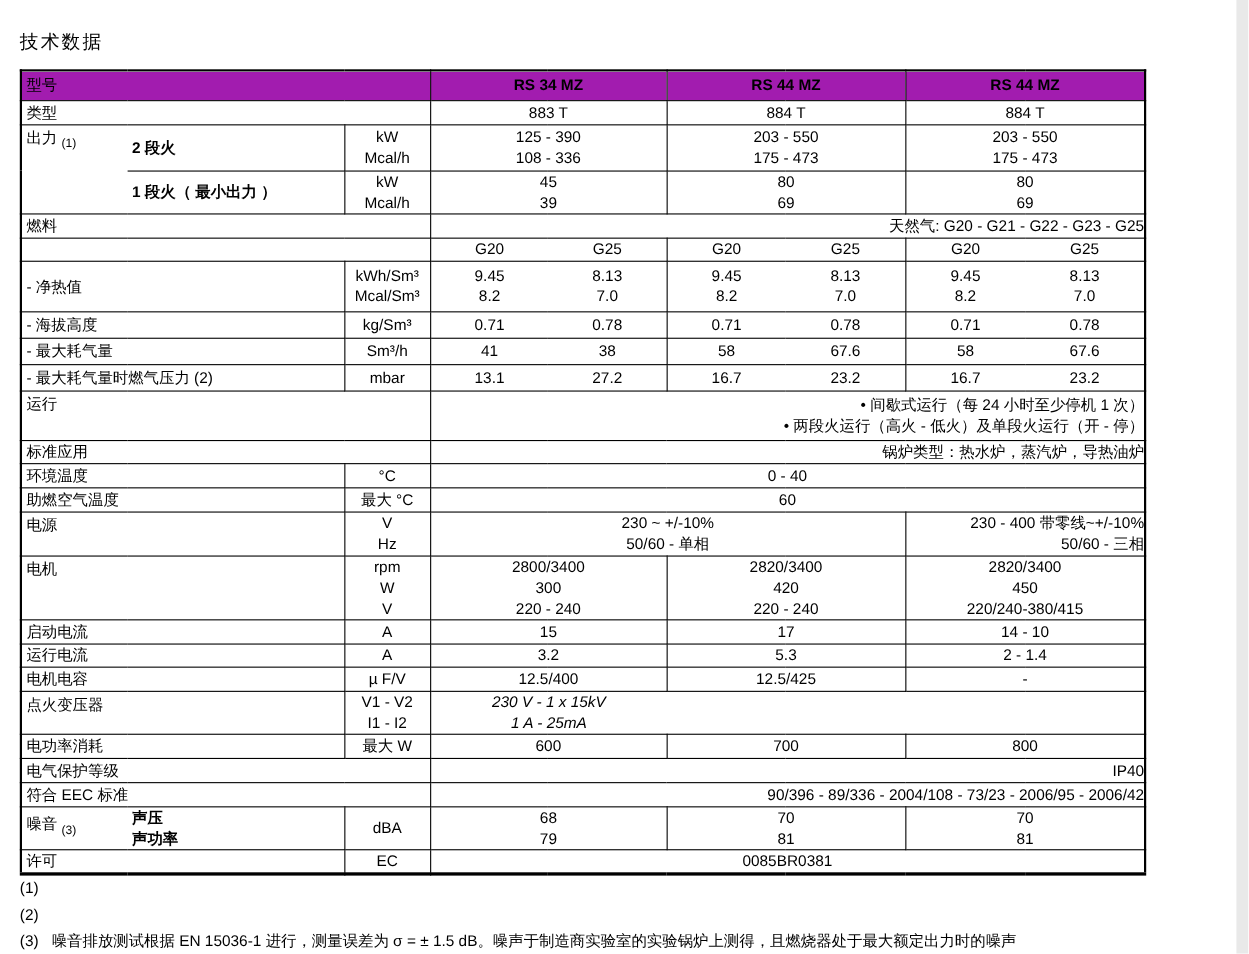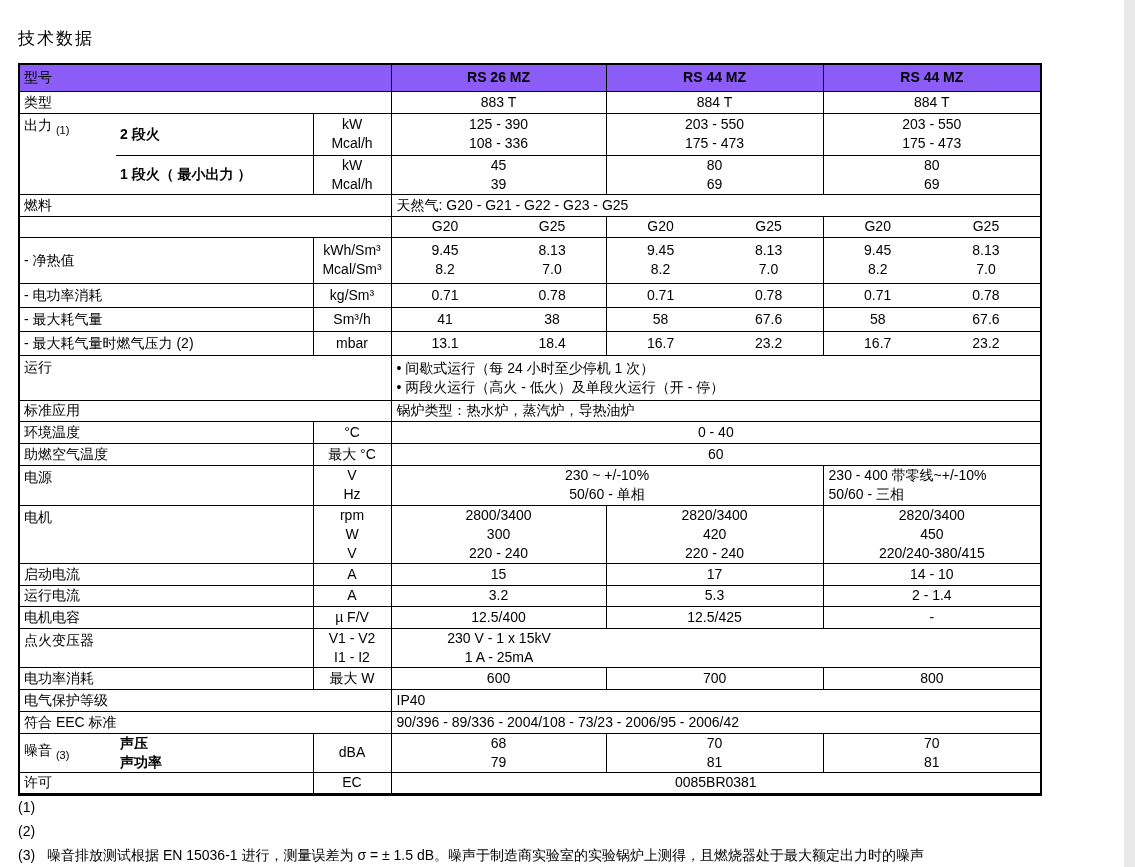--- a/index.html
+++ b/index.html
@@ -16,31 +16,31 @@
     border-collapse:collapse;table-layout:fixed;
     border:2px solid #000;border-bottom-width:3px;
   }
   td{
     border:1px solid #000;
     font-size:14px;line-height:19px;
     text-align:center;vertical-align:middle;
     padding:0;white-space:pre-line;overflow:hidden;
   }
   td.lbl{text-align:left;padding-left:4px;}
-  td.lft{text-align:left;padding-left:5px;}
-  tr.hdr td{background:#8b5cf6;}
+  td.lft{text-align:right;padding-left:5px;}
+  tr.hdr td{background:#a21caf;}
   td.model{font-weight:bold;}
   td.nbr{border-right:none;}
   td.nbl{border-left:none;font-weight:bold;}
   td.top{vertical-align:top;padding-top:2px;margin-left:40px;}
   .note{font-size:11px;vertical-align:sub;}
   .halves{display:flex;width:100%;}
   .half{flex:1;text-align:center;white-space:pre-line;}
   td.ign{text-align:left;padding:0;}
-  .ign-box{width:215px;text-align:center;}
+  .ign-box{width:215px;text-align:center;font-style:italic;}
 
   tr.h21{height:21px;} tr.h22{height:22px;} tr.h24{height:24px;}
   tr.h27{height:27px;} tr.h38{height:38px;} tr.h39{height:39px;}
   tr.h40{height:40px;} tr.h42{height:42px;} tr.h45{height:45px;}
   tr.h46{height:46px;} tr.h55{height:55px;}
 
   .footnotes{position:absolute;left:18px;top:796px;width:1102px;}
   .footnote{display:flex;margin-bottom:2px;font-size:14px;line-height:22px;}
   .fn-num{width:29px;flex:none;}
   .fn-text{white-space:pre-line;}
@@ -59,21 +59,21 @@
       <col style="width:108px">
     <col style="width:108px">
       <col style="width:109px">
     <col style="width:109px">
       <col style="width:109px">
   </colgroup>
 
   <tbody>
       <tr class="hdr h27">
     <td colspan="3" class="lbl">型号</td>
-    <td colspan="2" class="model">RS 26 MZ</td>
+    <td colspan="2" class="model">RS 34 MZ</td>
     <td colspan="2" class="model">RS 44 MZ</td>
     <td colspan="2" class="model">RS 44 MZ</td>
   </tr>
 
   <tr class="h22">
     <td colspan="3" class="lbl">类型</td>
     <td colspan="2">883 T</td>
     <td colspan="2">884 T</td>
     <td colspan="2">884 T</td>
   </tr>
@@ -124,39 +124,39 @@
 7.0</div></div></td>
     <td colspan="2"><div class="halves"><div class="half">9.45
 8.2</div><div class="half">8.13
 7.0</div></div></td>
     <td colspan="2"><div class="halves"><div class="half">9.45
 8.2</div><div class="half">8.13
 7.0</div></div></td>
   </tr>
 
   <tr class="h24">
-    <td colspan="2" class="lbl">- 电功率消耗</td>
+    <td colspan="2" class="lbl">- 海拔高度</td>
     <td>kg/Sm³</td>
     <td colspan="2"><div class="halves"><div class="half">0.71</div><div class="half">0.78</div></div></td>
     <td colspan="2"><div class="halves"><div class="half">0.71</div><div class="half">0.78</div></div></td>
     <td colspan="2"><div class="halves"><div class="half">0.71</div><div class="half">0.78</div></div></td>
   </tr>
 
   <tr class="h24">
     <td colspan="2" class="lbl">- 最大耗气量</td>
     <td>Sm³/h</td>
     <td colspan="2"><div class="halves"><div class="half">41</div><div class="half">38</div></div></td>
     <td colspan="2"><div class="halves"><div class="half">58</div><div class="half">67.6</div></div></td>
     <td colspan="2"><div class="halves"><div class="half">58</div><div class="half">67.6</div></div></td>
   </tr>
 
   <tr class="h24">
     <td colspan="2" class="lbl">- 最大耗气量时燃气压力 (2)</td>
     <td>mbar</td>
-    <td colspan="2"><div class="halves"><div class="half">13.1</div><div class="half">18.4</div></div></td>
+    <td colspan="2"><div class="halves"><div class="half">13.1</div><div class="half">27.2</div></div></td>
     <td colspan="2"><div class="halves"><div class="half">16.7</div><div class="half">23.2</div></div></td>
     <td colspan="2"><div class="halves"><div class="half">16.7</div><div class="half">23.2</div></div></td>
   </tr>
 
   <tr class="h45">
     <td colspan="3" class="lbl top">运行</td>
     <td colspan="6" class="lft">•  间歇式运行（每 24 小时至少停机 1 次）
 •  两段火运行（高火 - 低火）及单段火运行（开 - 停）</td>
   </tr>
 

